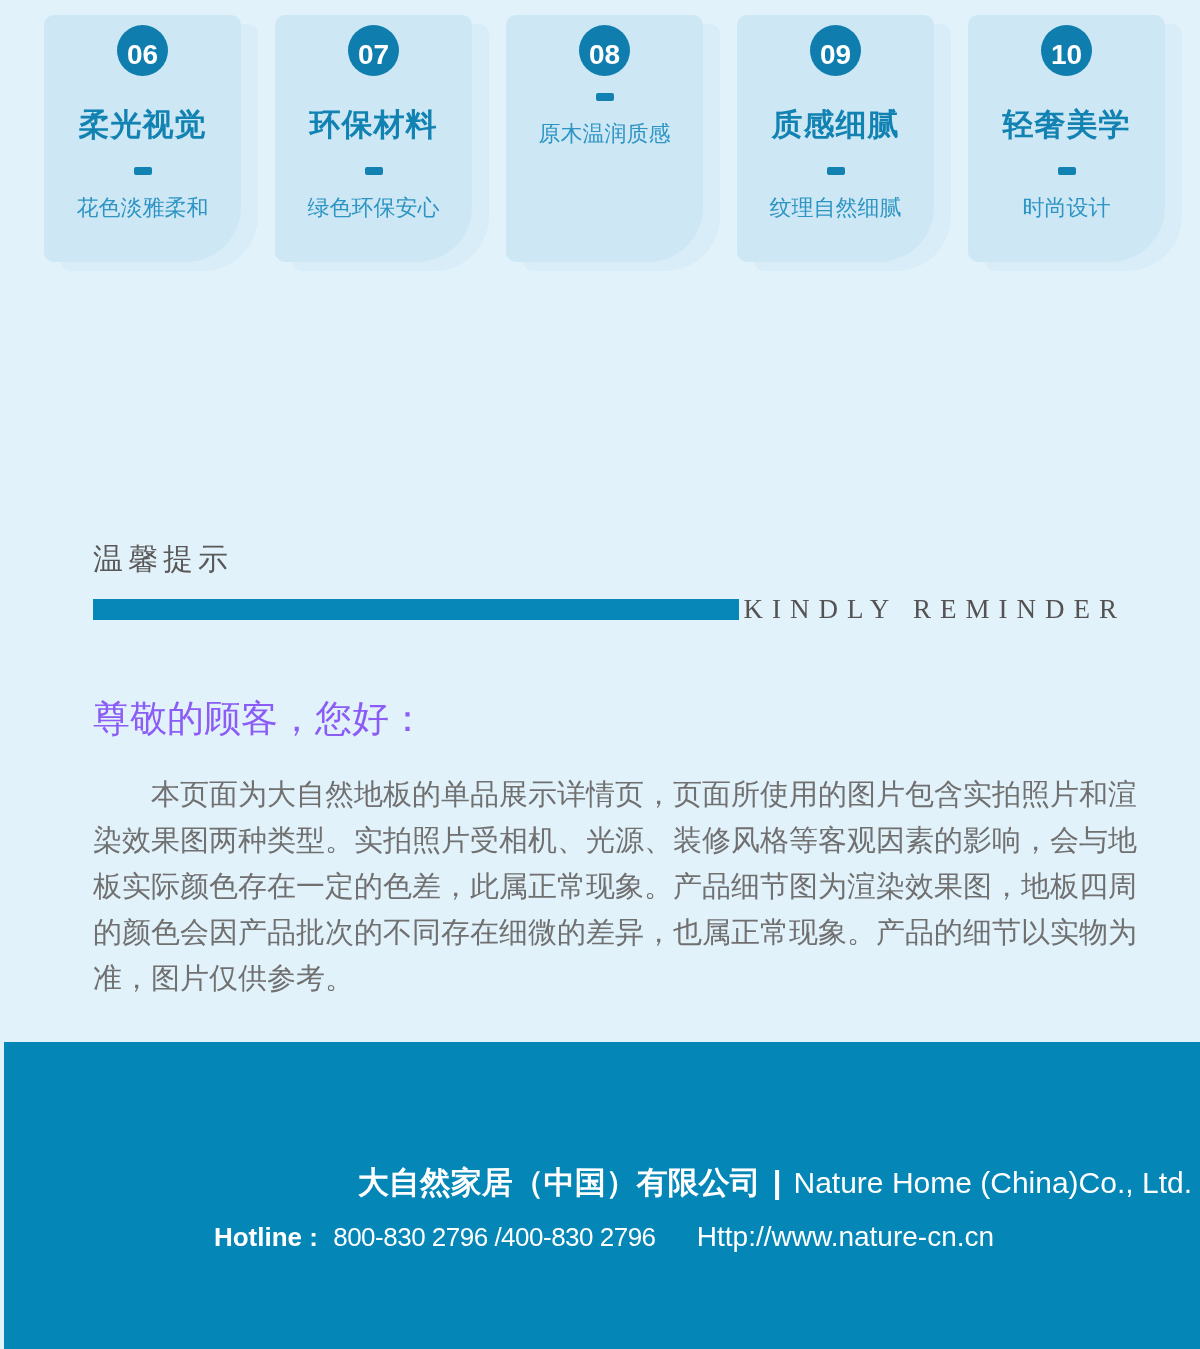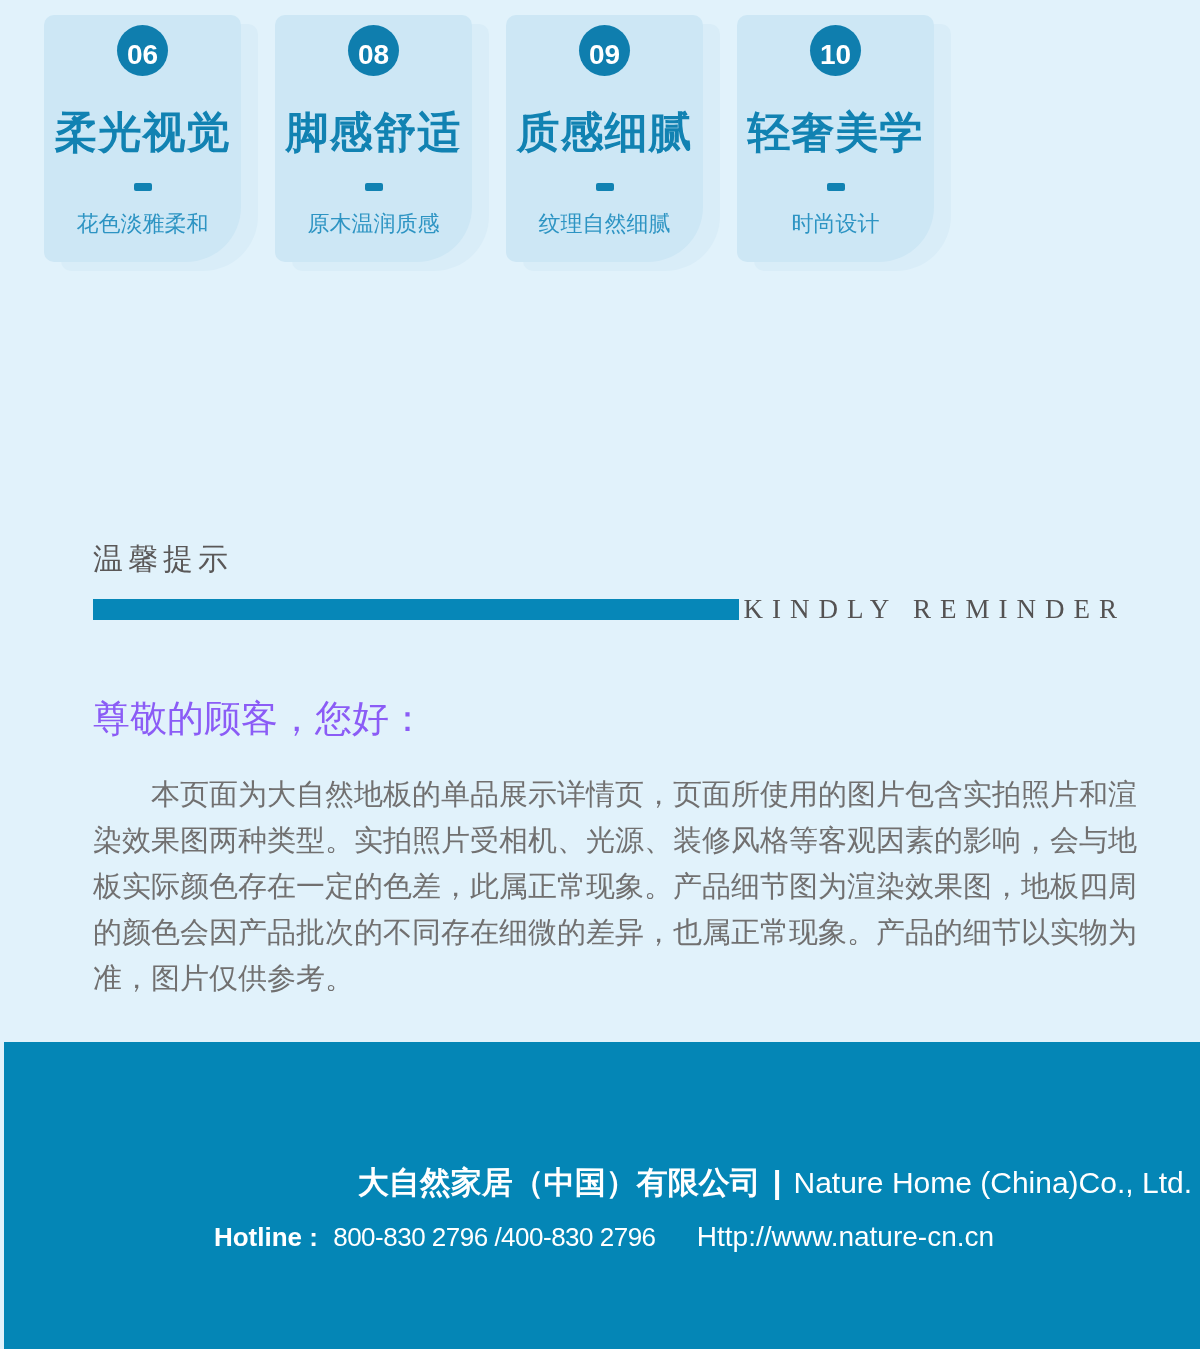--- a/index.html
+++ b/index.html
@@ -51,21 +51,21 @@
     border-radius: 50%;
     background: #0f7eae;
     color: #ffffff;
     font-size: 28px;
     font-weight: bold;
     line-height: 51px;
     text-align: center;
   }
   .card-title {
     margin-top: 24px;
-    font-size: 43px;
+    font-size: 31px;
     font-weight: bold;
     letter-spacing: 1px;
     color: #1182b2;
     white-space: nowrap;
   }
   .card-dash {
     margin-top: 17px;
     width: 18px;
     height: 6px;
     border-radius: 2px;
@@ -166,26 +166,34 @@
   <div class="card">
     <div class="card-shadow"></div>
     <div class="card-body">
       <div class="card-circle">06</div>
       <div class="card-title">柔光视觉</div>
       <div class="card-dash"></div>
       <div class="card-subtitle">花色淡雅柔和</div>
     </div>
   </div>
 
+  <div class="card">
+    <div class="card-shadow"></div>
+    <div class="card-body">
+      <div class="card-circle">07</div>
+      <div class="card-title">环保材料</div>
+      <div class="card-dash"></div>
+      <div class="card-subtitle">绿色环保安心</div>
+    </div>
+  </div>
 
   <div class="card">
     <div class="card-shadow"></div>
     <div class="card-body">
       <div class="card-circle">08</div>
-      <div class="card-title">脚感舒适</div>
       <div class="card-dash"></div>
       <div class="card-subtitle">原木温润质感</div>
     </div>
   </div>
 
   <div class="card">
     <div class="card-shadow"></div>
     <div class="card-body">
       <div class="card-circle">09</div>
       <div class="card-title">质感细腻</div>

